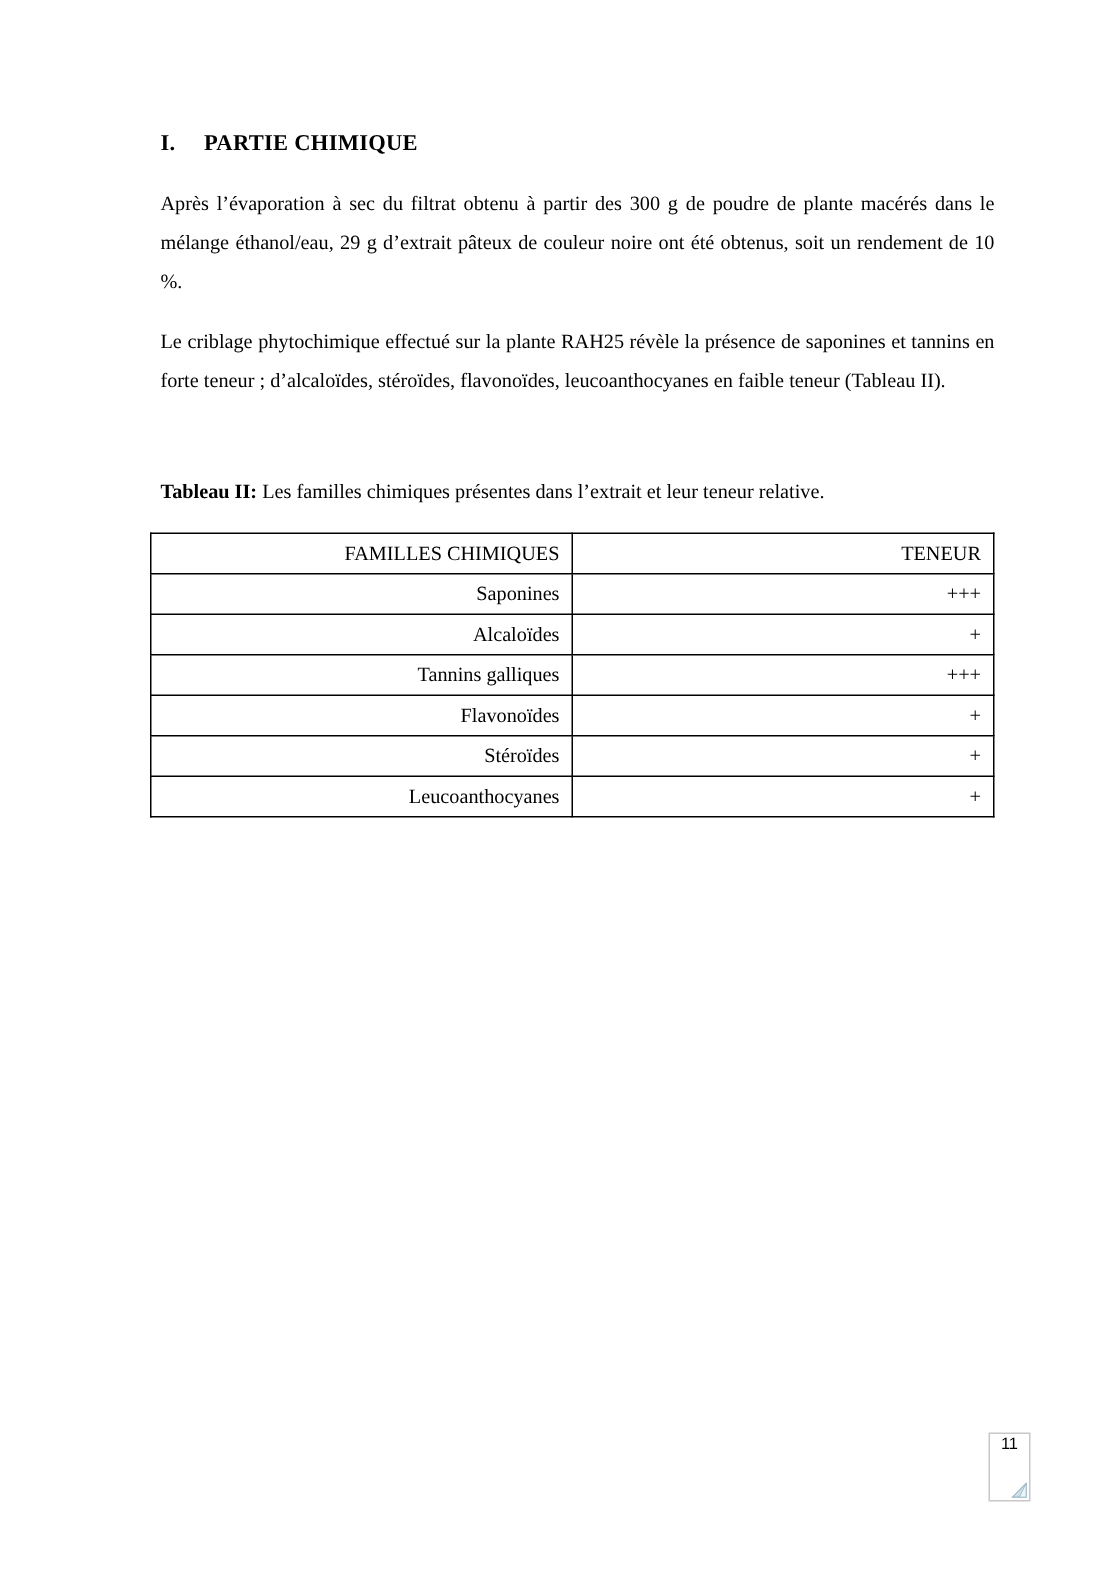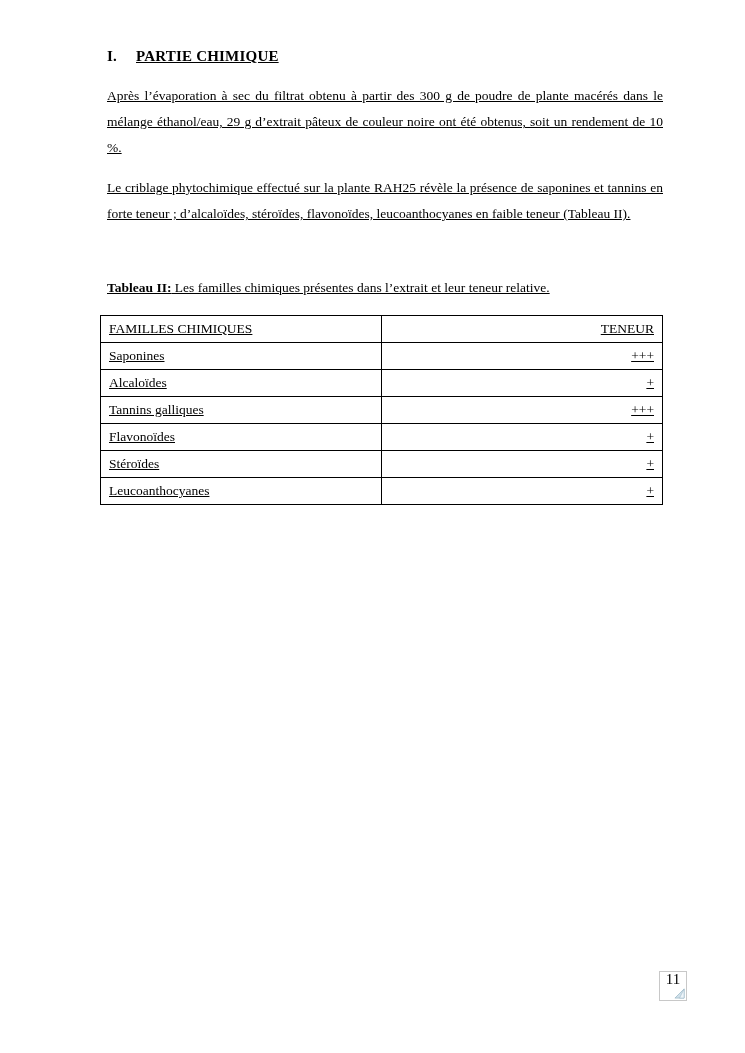--- a/index.html
+++ b/index.html
@@ -16,22 +16,21 @@
     overflow: hidden;
   }
   .page {
     position: absolute;
     top: 0;
     left: 0;
     width: 745px;
     height: 1053px;
   }
   .content {
-    padding: 48px 82px 0 100px;
-    text-decoration: underline;
+    padding: 88px 82px 0 100px;
   }
   .heading {
     font-size: 15px;
     font-weight: bold;
     margin: 0 0 18px 7px;
     letter-spacing: 0.2px;
   }
   .heading .num {
     display: inline-block;
     width: 29px;
@@ -61,36 +60,36 @@
     font-size: 13.5px;
     padding: 3px 8px;
     height: 20px;
     vertical-align: middle;
   }
   table.data-table th {
     font-weight: normal;
   }
   table.data-table .col-family {
     width: 50%;
-    text-align: left;
+    text-align: right;
   }
   table.data-table .col-teneur {
     width: 50%;
     text-align: right;
   }
   .page-number-badge {
     position: absolute;
     right: 58px;
     bottom: 52px;
     width: 28px;
-    height: 30px;
+    height: 46px;
     border: 1px solid #c8c8c8;
     background: #ffffff;
-    font-family: Liberation Serif, serif;
-    font-size: 15px;
+    font-family: Liberation Sans, sans-serif;
+    font-size: 11px;
     text-align: center;
     line-height: 14px;
     box-sizing: border-box;
   }
   .page-number-badge .curl-icon {
     position: absolute;
     right: 1px;
     bottom: 1px;
     width: 11px;
     height: 11px;

